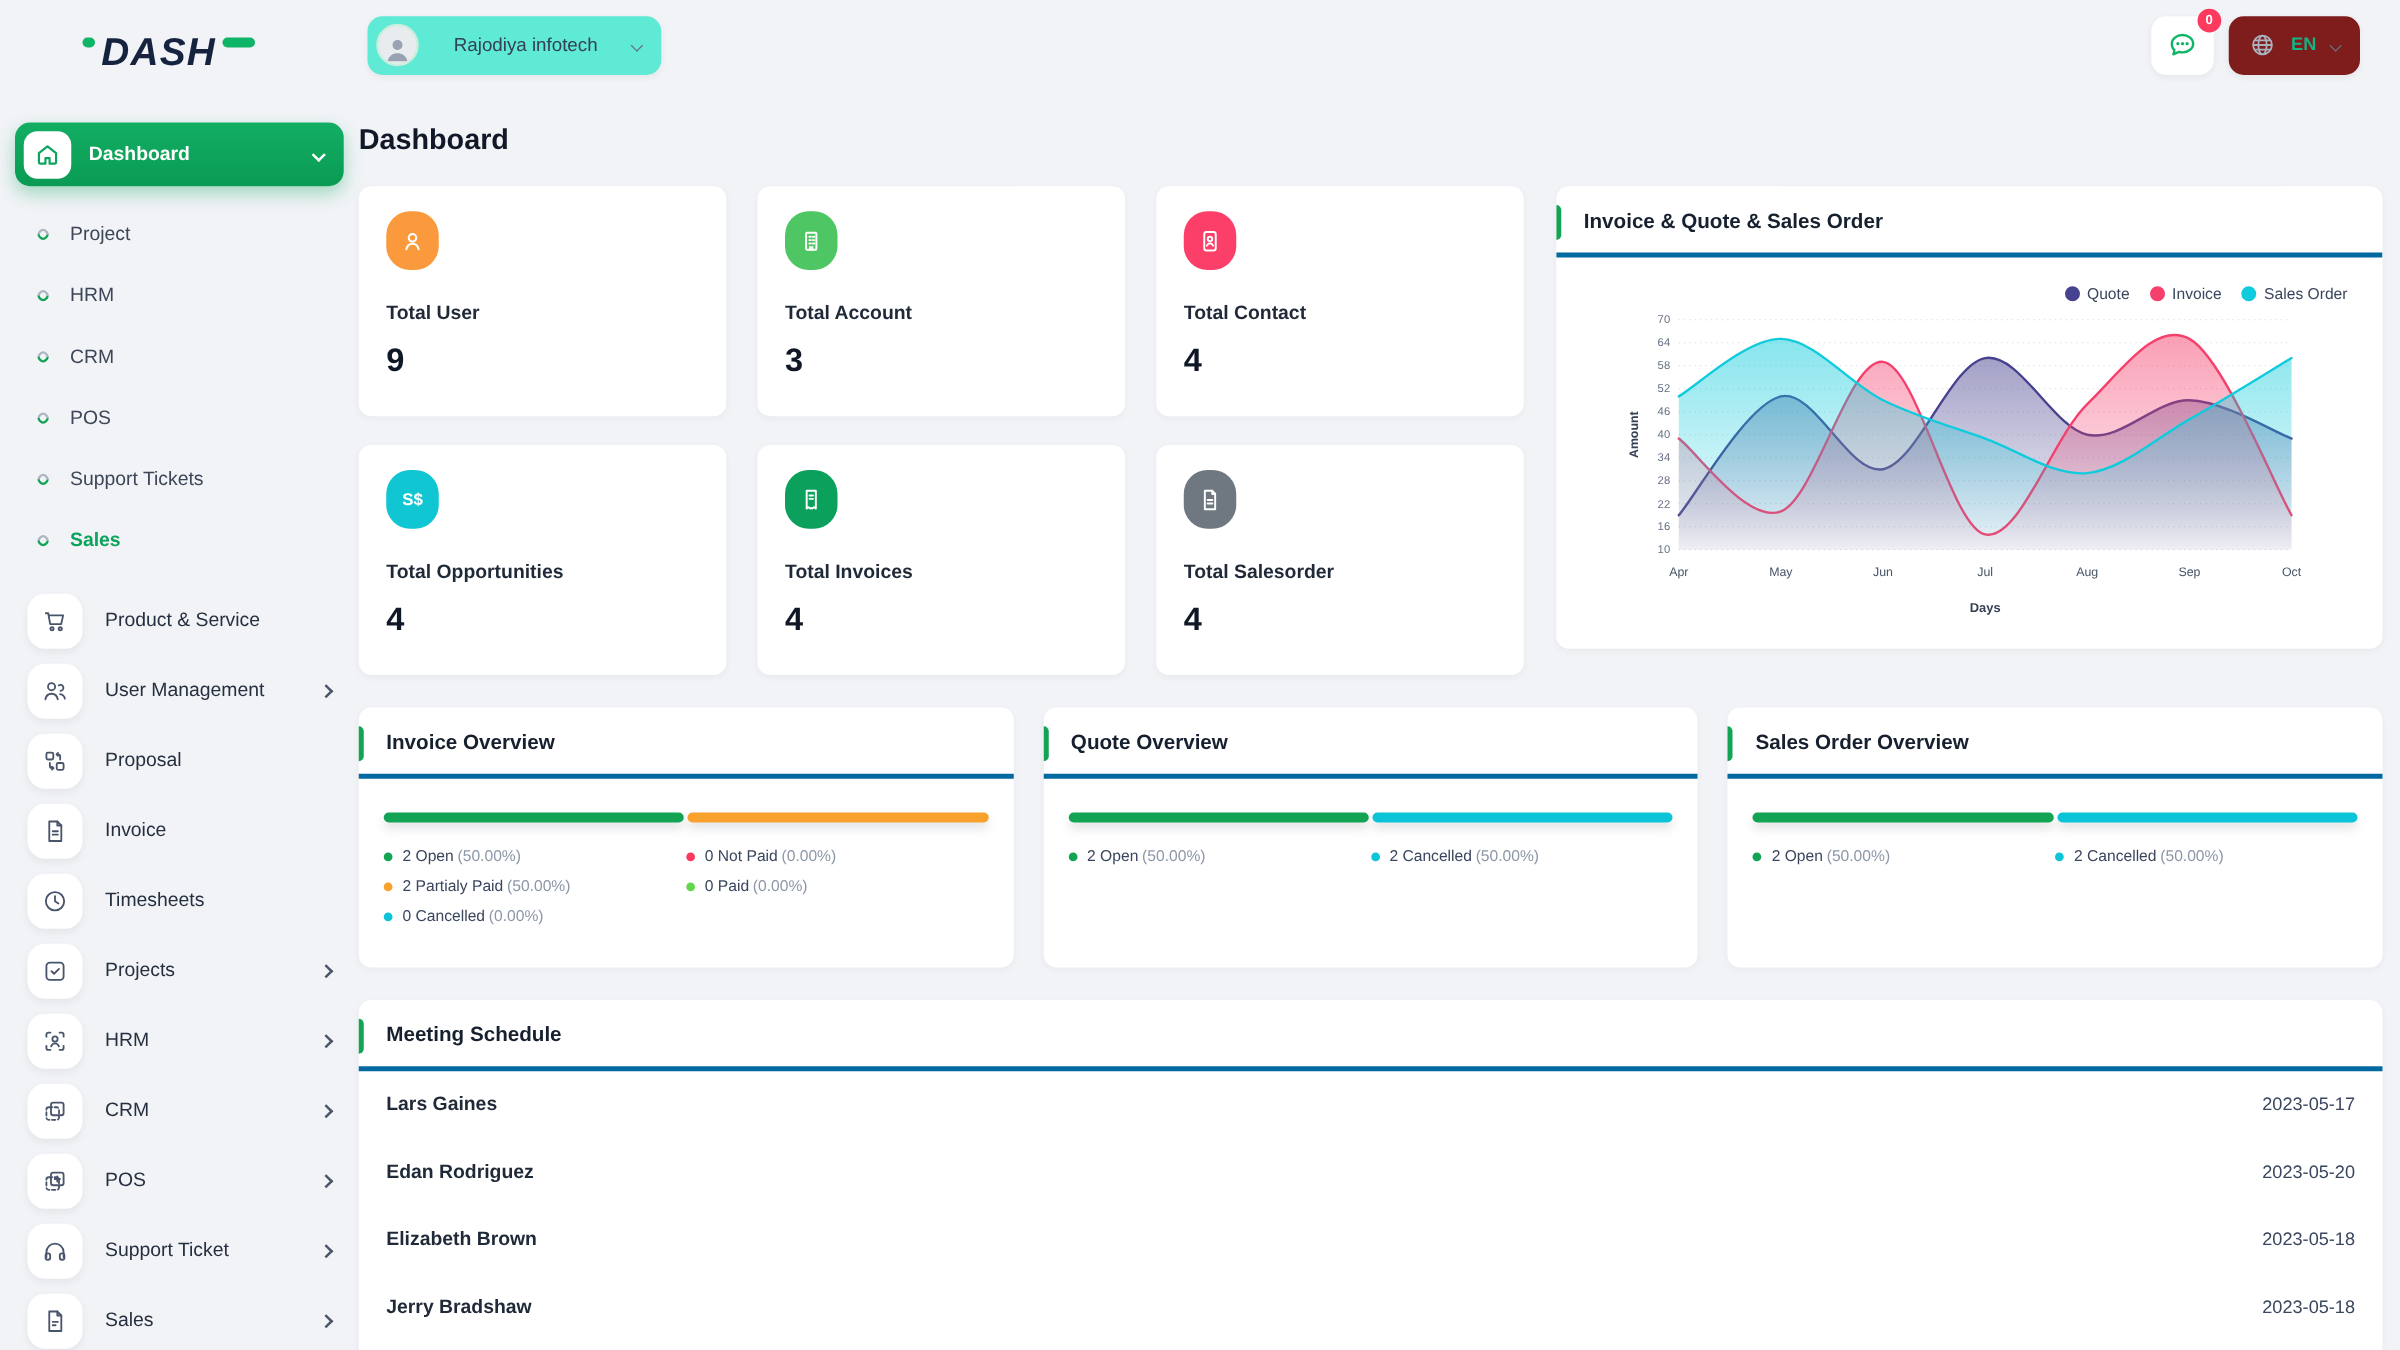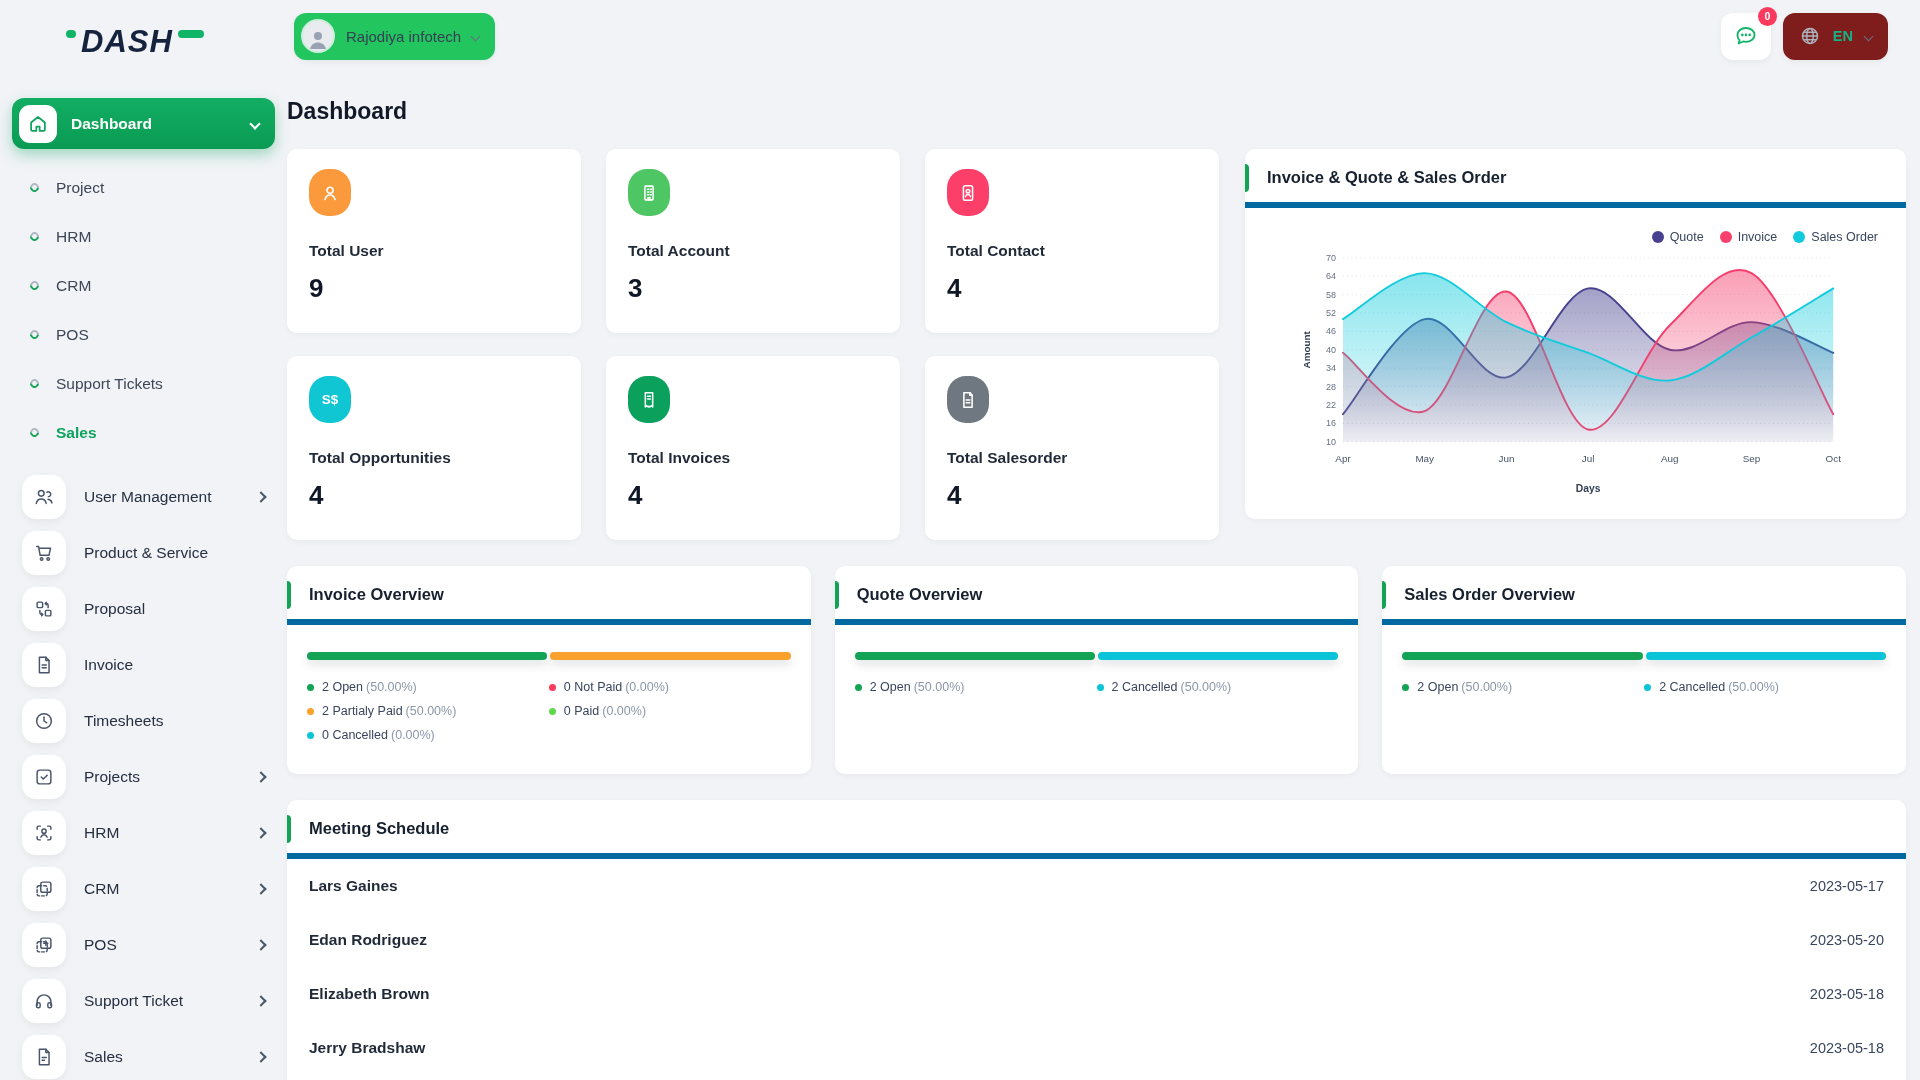--- a/index.html
+++ b/index.html
@@ -35,22 +35,22 @@
   .item-list { margin-top:12px; }
   .s-item { display:flex; align-items:center; height:56px; padding:0 22px; cursor:pointer; }
   .s-item .icebox { width:44px; height:44px; background:#fff; border-radius:14px;
     box-shadow:0 3px 8px rgba(16,24,40,.06); display:flex; align-items:center; justify-content:center;
     margin-right:18px; color:#49556b; flex:0 0 auto; }
   .s-item .lbl { font-size:15.5px; color:#252f40; flex:1; }
 
   
   .main { position:absolute; left:287px; top:0; right:14px; }
   .topbar { height:72px; display:flex; align-items:center; justify-content:space-between; padding:0 18px 0 7px; }
-  .company-pill { background:#22c55e; border-radius:12px; height:47px; display:flex; align-items:center;
-    gap:11px; padding:0 16px 0 7px; box-shadow:0 2px 6px rgba(16,24,40,.05); cursor:pointer;text-align:center; }
+  .company-pill { background:#5eead4; border-radius:12px; height:47px; display:flex; align-items:center;
+    gap:28px; padding:0 16px 0 7px; box-shadow:0 2px 6px rgba(16,24,40,.05); cursor:pointer;text-align:center; }
   .avatar { width:34px; height:34px; border-radius:50%; background:#e8ecef; border:2px solid #cdeede;
     display:flex; align-items:end; justify-content:center; overflow:hidden; }
   .company-name { font-size:15px; color:#344054; }
   .top-right { display:flex; align-items:center; gap:12px; }
   .msg-btn { position:relative; width:50px; height:47px; background:#fff; border-radius:12px;
     display:flex; align-items:center; justify-content:center; box-shadow:0 2px 6px rgba(16,24,40,.05); cursor:pointer; }
   .badge { position:absolute; top:-6px; right:-6px; min-width:19px; height:19px; border-radius:10px;
     background:#fb3a5e; color:#fff; font-size:10.5px; font-weight:700; display:flex; align-items:center;
     justify-content:center; padding:0 5px; }
   .lang-pill { height:47px; background:#7f1d1d; border-radius:12px; display:flex; align-items:center;
@@ -64,21 +64,21 @@
   .card { background:#fff; border-radius:10px; box-shadow:0 2px 6px rgba(16,24,40,.04); }
   .stat-card { height:184px; padding:20px 22px; cursor:default; }
   .stat-icon { width:42px; height:47px; border-radius:19px; background:var(--c,#888);
     display:flex; align-items:center; justify-content:center; color:#fff; }
   .stat-label { margin-top:26px; font-size:15.5px; font-weight:700; color:#1f2937; }
   .stat-value { margin-top:13px; font-size:26px; font-weight:700; color:#101828; }
   .sdollar { font-size:13.5px; font-weight:700; color:#fff; }
 
   
   .chart-card { flex:1; height:370px; overflow:hidden; }
-  .card-h { position:relative; padding:19px 22px 15px 22px; border-bottom:6px solid #0369a1; }
+  .card-h { position:relative; padding:19px 22px 15px 22px; border-bottom:4px solid #0369a1; }
   .card-h::before { content:""; position:absolute; left:0; top:15px; width:4px; height:28px;
     background:#12a454; border-radius:0 4px 4px 0; }
   .card-h .t { font-size:16.5px; font-weight:700; color:#16202e; }
   .chart-legend { display:flex; justify-content:flex-end; gap:16px; padding:22px 28px 0 0; }
   .chart-legend .li { display:flex; align-items:center; gap:6px; font-size:12.5px; color:#39465e; }
   .chart-legend .ld { width:12px; height:12px; border-radius:50%; background:var(--c); }
   #chart-area { padding:0 10px 0 6px; }
 
   
   .ov-row { display:flex; gap:24px; margin-top:26px; }
@@ -147,38 +147,38 @@
       <div class="s-sub active">
         <span class="dot2"></span>
         <span class="lbl">Sales</span>
       </div>
     </div>
 
     <div class="item-list">
       <div class="s-item">
         <span class="icebox">
           <svg width="22" height="22" viewBox="0 0 24 24" fill="none" stroke="currentColor" stroke-width="1.6" stroke-linecap="round" stroke-linejoin="round">
+            <path d="M4 5h2.1l1.7 9.5h9.6l1.7-7.6H7"></path>
+              <circle cx="9.4" cy="18.6" r="1.4"></circle>
+              <circle cx="16.6" cy="18.6" r="1.4"></circle>
+          </svg>
+        </span>
+        <span class="lbl">Product &amp; Service</span>
+      </div>
+      <div class="s-item">
+        <span class="icebox">
+          <svg width="22" height="22" viewBox="0 0 24 24" fill="none" stroke="currentColor" stroke-width="1.6" stroke-linecap="round" stroke-linejoin="round">
             <circle cx="9" cy="8" r="3.1"></circle>
               <path d="M3.6 19c.6-3 2.8-4.8 5.4-4.8s4.8 1.8 5.4 4.8"></path>
             <path d="M15.2 6.9a2.6 2.6 0 1 1 1.6 4.7"></path>
               <path d="M16.4 14.5c2.2.3 3.8 1.8 4.2 4"></path>
           </svg>
         </span>
         <span class="lbl">User Management</span>
         <span class="chev right"></span>
-      </div>
-      <div class="s-item">
-        <span class="icebox">
-          <svg width="22" height="22" viewBox="0 0 24 24" fill="none" stroke="currentColor" stroke-width="1.6" stroke-linecap="round" stroke-linejoin="round">
-            <path d="M4 5h2.1l1.7 9.5h9.6l1.7-7.6H7"></path>
-              <circle cx="9.4" cy="18.6" r="1.4"></circle>
-              <circle cx="16.6" cy="18.6" r="1.4"></circle>
-          </svg>
-        </span>
-        <span class="lbl">Product &amp; Service</span>
       </div>
       <div class="s-item">
         <span class="icebox">
           <svg width="22" height="22" viewBox="0 0 24 24" fill="none" stroke="currentColor" stroke-width="1.6" stroke-linecap="round" stroke-linejoin="round">
             <rect x="4.5" y="4.5" width="6" height="6" rx="1.3"></rect>
               <rect x="13.5" y="13.5" width="6" height="6" rx="1.3"></rect>
             <path d="M16.5 10.5V7.8a1.8 1.8 0 0 0-1.8-1.8h-1.2M14.6 4.7l-1.3 1.3 1.3 1.3"></path>
             <path d="M7.5 13.5v2.7a1.8 1.8 0 0 0 1.8 1.8h1.2M9.4 19.3l1.3-1.3-1.3-1.3"></path>
           </svg>
         </span>

